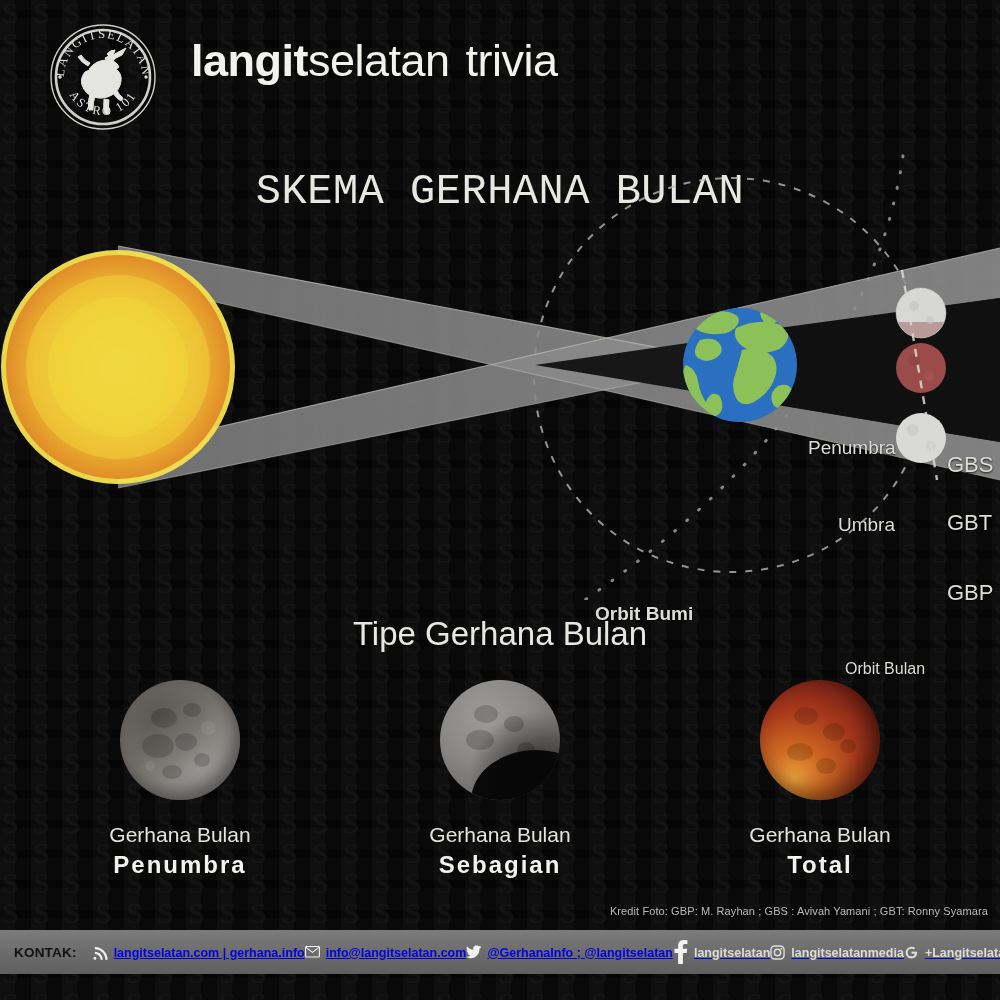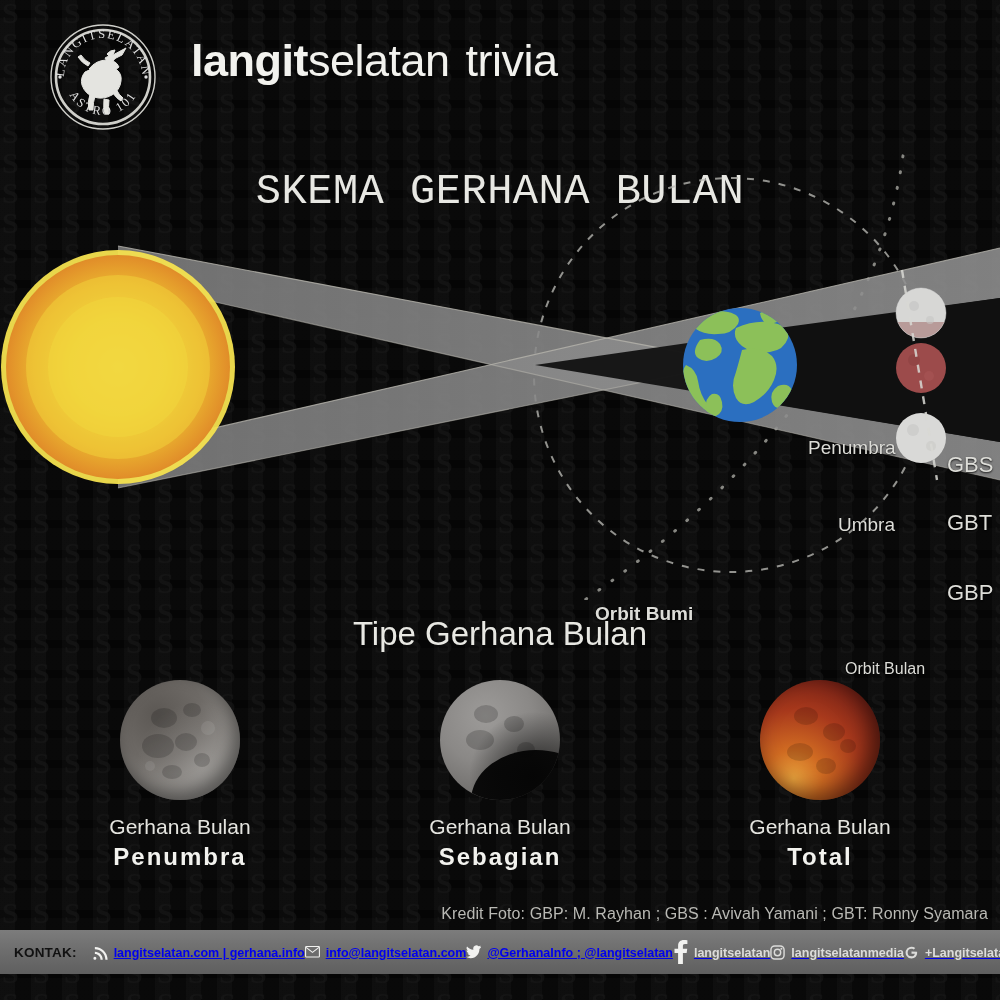--- a/index.html
+++ b/index.html
@@ -104,28 +104,28 @@
     content:"";position:absolute;left:26%;top:58%;
     width:108%;height:85%;border-radius:50%;
     background:radial-gradient(circle at 20% 20%, rgba(4,4,4,.96) 0%, rgba(4,4,4,.92) 60%, rgba(4,4,4,.75) 100%);
   }
   .m-total{
     background:
       radial-gradient(circle at 28% 82%, #e8a13c 0%, #d06b22 22%, #a8391c 52%, #7d2417 78%, #5e1a12 100%);
     box-shadow:inset -8px -6px 22px rgba(0,0,0,.5);
   }
   .moon-craters{position:absolute;inset:0;}
-  .type-caption{margin-top:14px;line-height:1.25;}
+  .type-caption{margin-top:22px;line-height:1.25;}
   .type-caption .l1{font-size:21px;font-weight:300;color:#e4e4df;display:block;}
   .type-caption .l2{font-size:24px;font-weight:bold;letter-spacing:2px;color:#f2f2ee;display:block;margin-top:2px;}
 
   
   .credit{
     position:absolute;right:12px;top:905px;
-    font-size:16px;color:#b9b9b4;letter-spacing:.1px;
+    font-size:11px;color:#b9b9b4;letter-spacing:.1px;
   }
 
   
   .footer{
     position:absolute;left:0;top:930px;width:1000px;height:44px;
     background:linear-gradient(180deg,#7c7c7c 0%,#6e6e6e 45%,#5f5f5f 100%);
     display:flex;align-items:center;
     font-size:12.5px;color:#f4f4f2;
   }
   .footer .kontak{

